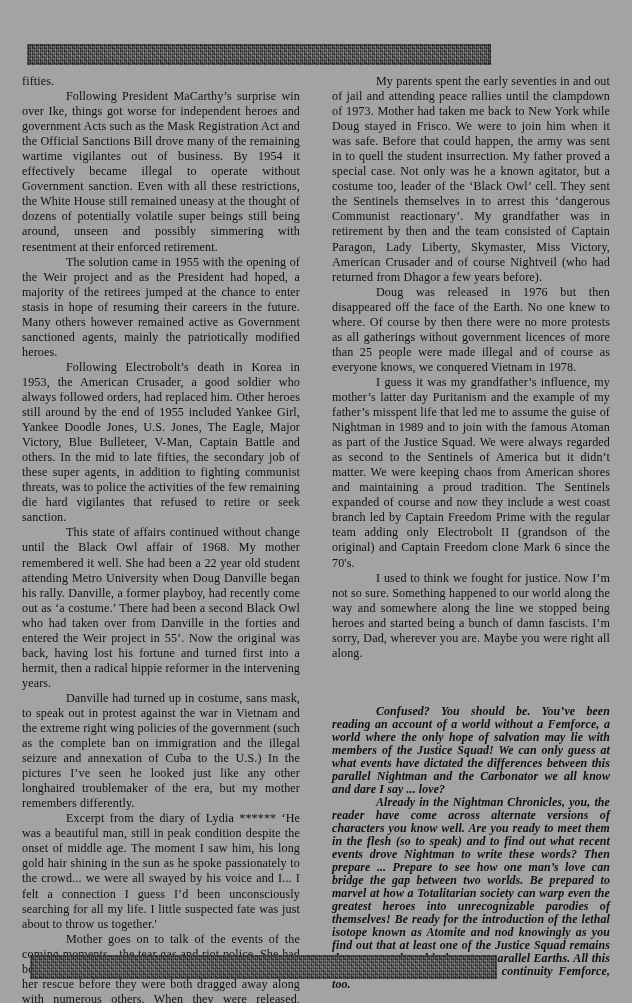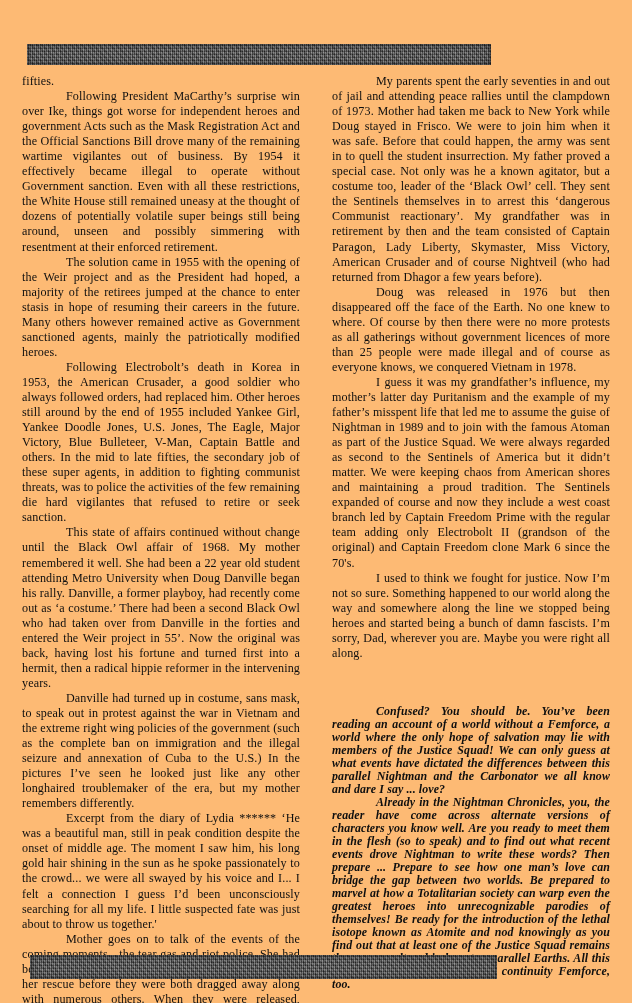--- a/index.html
+++ b/index.html
@@ -16,21 +16,21 @@
     font-family: "Liberation Serif", "DejaVu Serif", serif;
     color: #0f0f0f;
   }
 
   .page {
     position: absolute;
     left: 0;
     top: 0;
     width: 632px;
     height: 1003px;
-    background: #fdba74;
+    background: #a3a3a3;
   }
 
   
   .rule-bar {
     position: absolute;
     background-color: #4a4a4a;
     background-image:
       repeating-linear-gradient(90deg,
         rgba(255,255,255,0.22) 0px, rgba(255,255,255,0.22) 1px,
         rgba(0,0,0,0.30) 1px, rgba(0,0,0,0.30) 2px,

